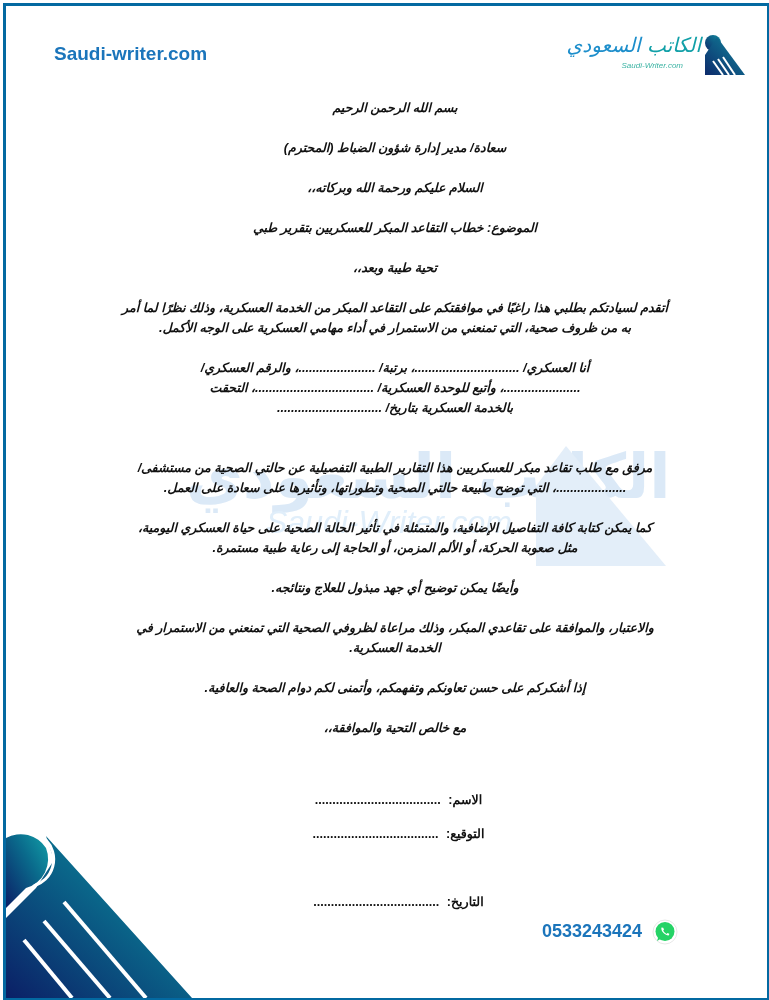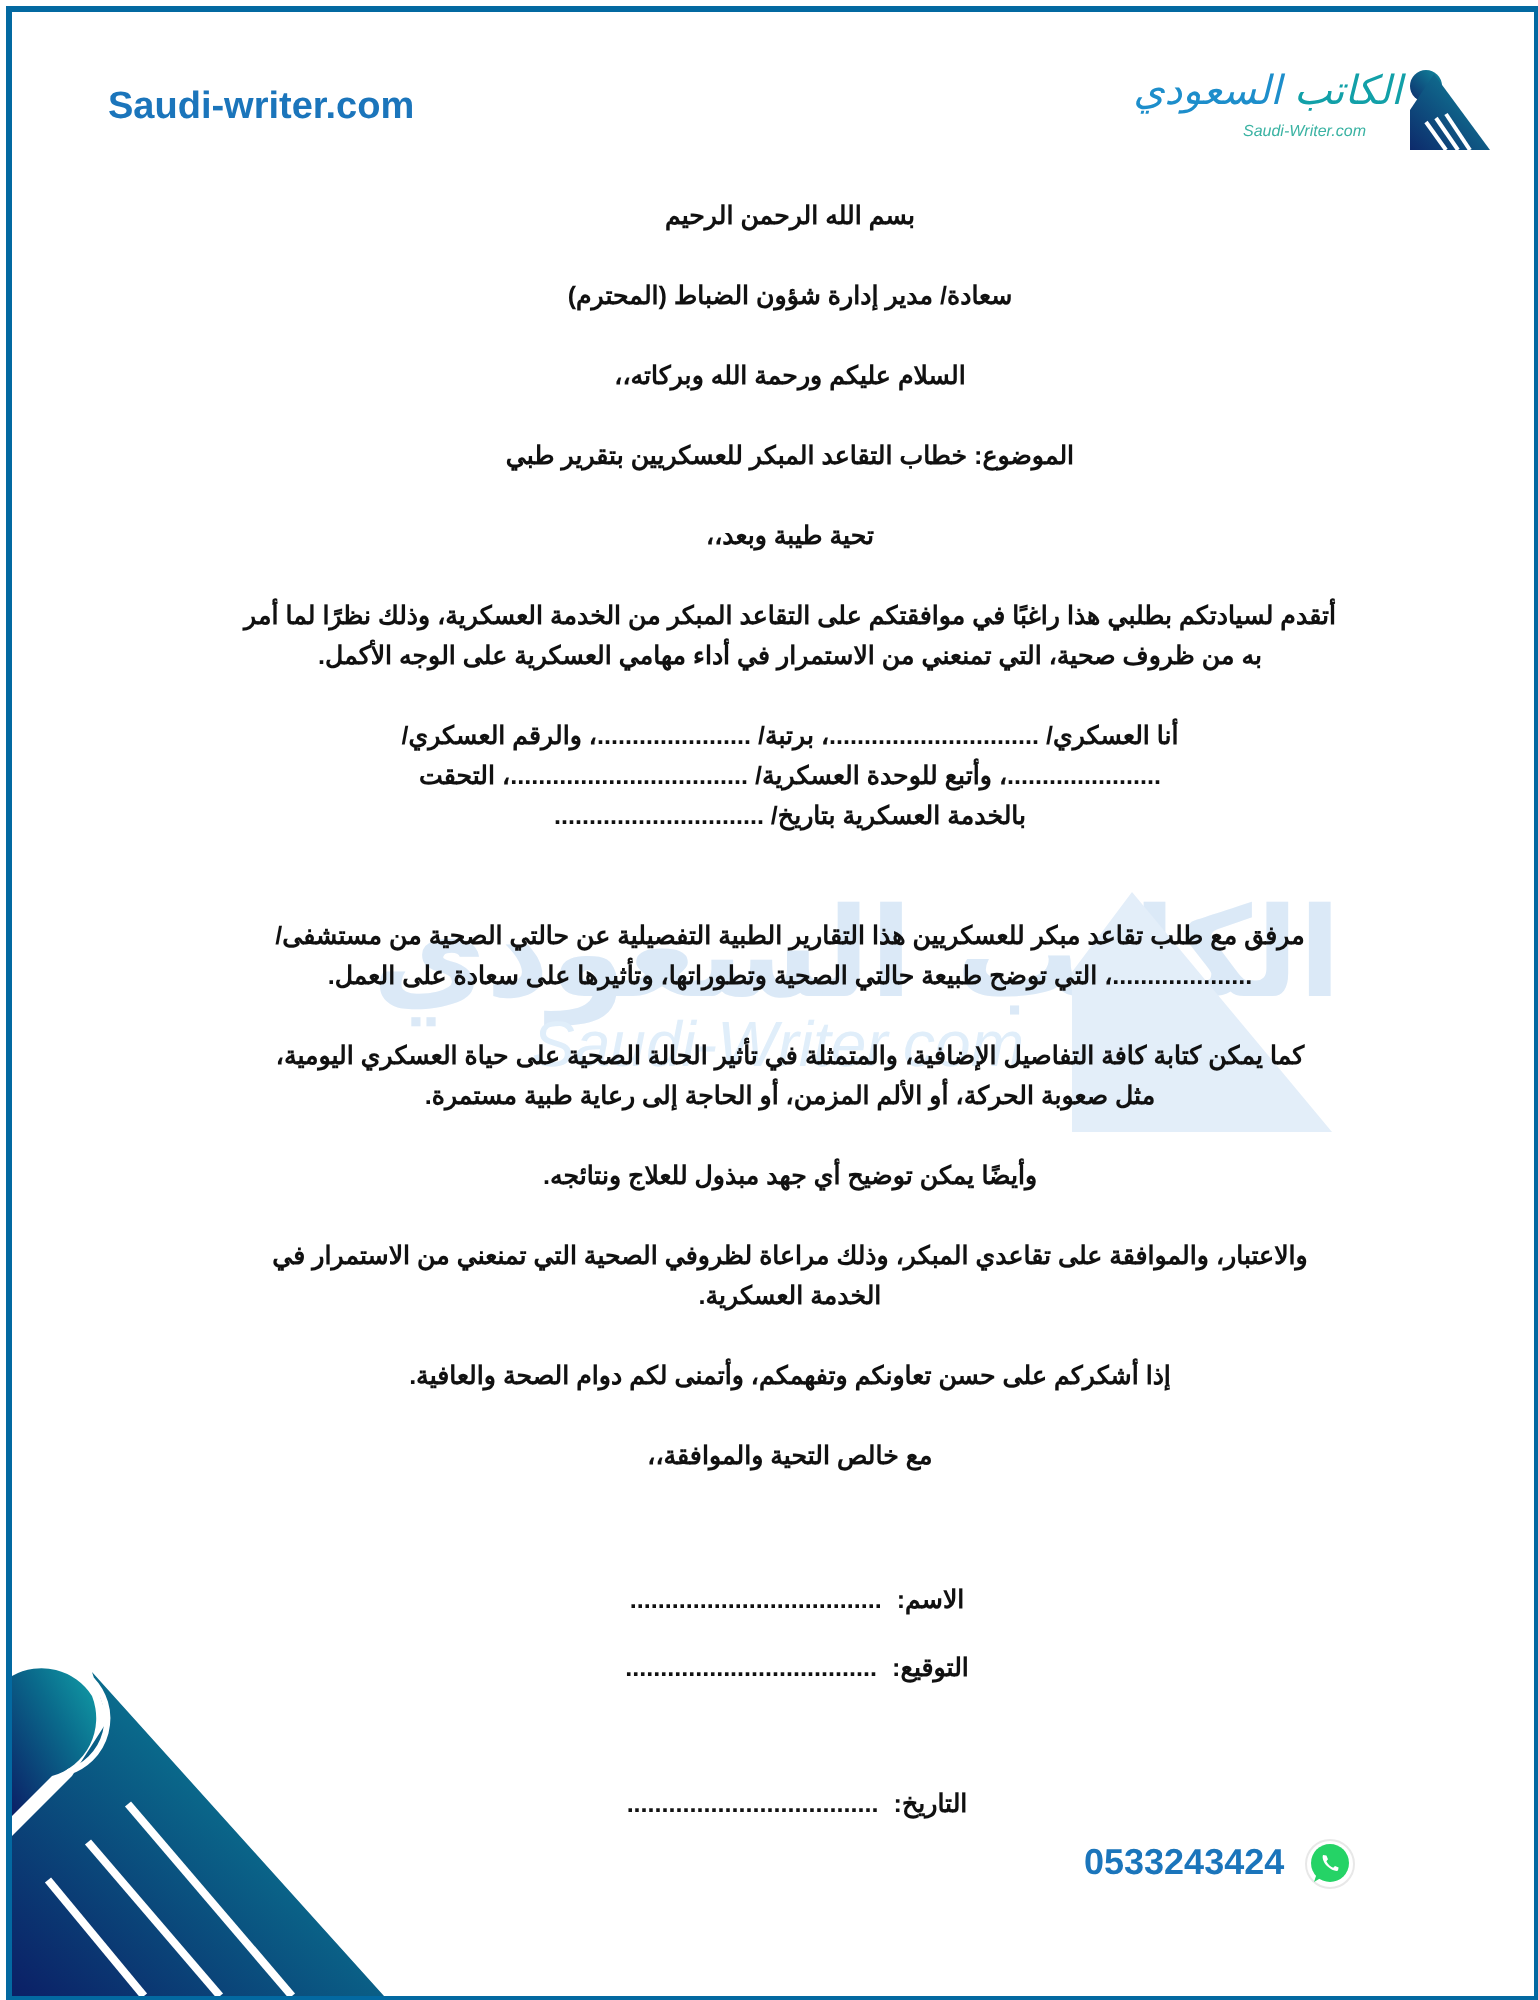--- a/index.html
+++ b/index.html
@@ -10,21 +10,21 @@
   .logo-ar { position:absolute; right:44px; top:2px; font-family:"DejaVu Sans", sans-serif; font-size:20px; font-style:italic; color:#1d8ecb; white-space:nowrap; direction:rtl; }
   .logo-ar .b { color:#12a0a8; }
   .logo-sub { position:absolute; right:62px; top:30px; font-family:"Liberation Sans", sans-serif; font-size:8px; color:#3bb3a3; font-style:italic; }
   .logo-mark { position:absolute; right:0; top:0; width:44px; height:44px; }
   .watermark { position:absolute; left:160px; top:440px; width:500px; height:120px; pointer-events:none; }
   .wm-ar { position:absolute; left:20px; top:-6px; font-size:62px; color:#dbe9f7; font-family:"DejaVu Sans", sans-serif; direction:rtl; white-space:nowrap; font-weight:bold; }
   .wm-en { position:absolute; left:100px; top:58px; font-size:32px; color:#e0eefa; font-family:"Liberation Sans", sans-serif; font-style:italic; white-space:nowrap; }
   .wm-mark { position:absolute; right:0; top:0; width:130px; height:120px; }
   .corner { position:absolute; left:0; bottom:0; width:190px; height:220px; }
   .doc { position:absolute; left:85px; top:92px; width:608px; direction:rtl; font-family:"Liberation Sans", sans-serif; font-weight:bold; font-size:12.6px; color:#111; line-height:20px; }
-  .c { text-align:center; }
+  .c { text-align:center;font-style:italic; }
   .line { margin:0; }
   .gap { height:20px; }
   .sig { position:absolute; left:250px; width:285px; direction:rtl; font-family:"Liberation Sans", sans-serif; font-weight:bold; font-size:12.6px; color:#111; text-align:center; }
   .sig .dots { margin-right:4px; letter-spacing:0.4px; }
   .phone { position:absolute; left:536px; top:915px; font-family:"Liberation Sans", sans-serif; font-weight:bold; font-size:18px; color:#1b75bb; }
   .wa { position:absolute; left:646px; top:913px; width:26px; height:26px; }
 </style>
 </head>
 <body>
 

